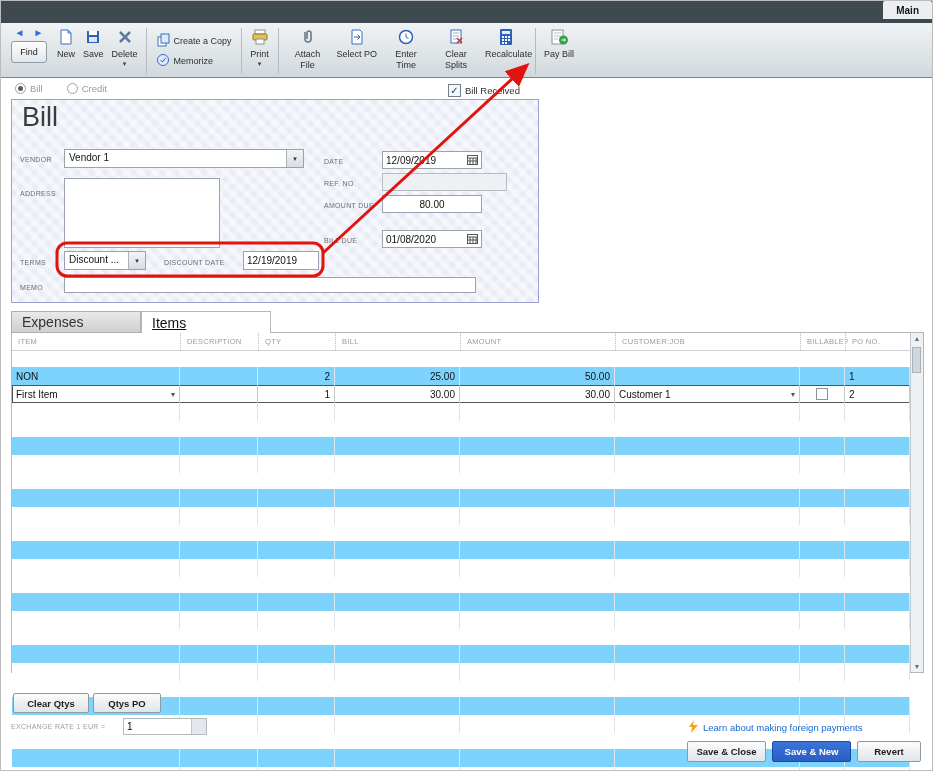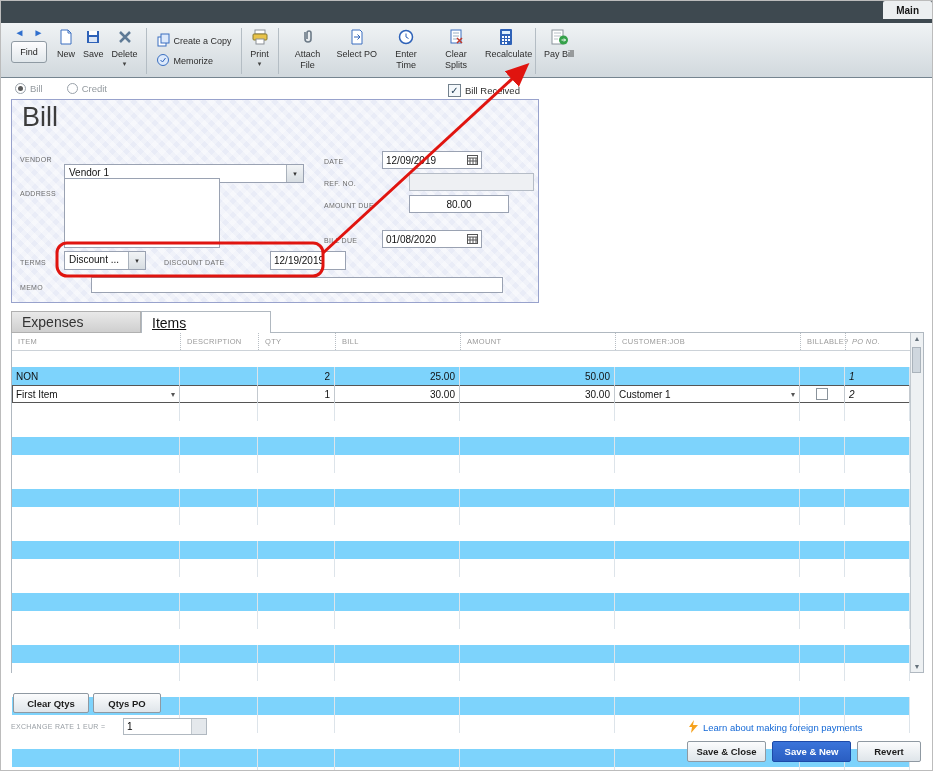--- a/index.html
+++ b/index.html
@@ -43,21 +43,21 @@
 
   
   .bill-panel{position:absolute;left:10px;top:98px;width:528px;height:204px;background:#e9ecf7;
     border:1px solid #98a2cc;box-sizing:border-box;
     background-image:repeating-linear-gradient(45deg,rgba(255,255,255,.45) 0 5px,rgba(255,255,255,0) 5px 10px),
                      repeating-linear-gradient(135deg,rgba(255,255,255,.3) 0 5px,rgba(255,255,255,0) 5px 10px);}
   .bill-title{position:absolute;left:10px;top:2px;font-size:27px;color:#3c3c3c;}
   .flabel{position:absolute;font-size:7px;color:#6d6d6d;letter-spacing:.3px;}
   .field{position:absolute;background:#fff;border:1px solid #9aa2b2;box-sizing:border-box;font-size:10px;
          color:#111;display:flex;align-items:center;padding:0 3px;font-family:inherit;}
-  input.field{outline:none;margin-left:27px;}
+  input.field{outline:none;}
   .field.center{text-align:center;justify-content:center;}
   .datefield{justify-content:space-between;}
   .combo{position:absolute;display:flex;align-items:stretch;background:#fff;border:1px solid #9aa2b2;box-sizing:border-box;}
   .combo .txt{flex:1;font-size:10px;padding:2px 4px;white-space:nowrap;overflow:hidden;color:#111;}
   .combo .cbtn{width:16px;background:linear-gradient(#f2f4f6,#d7dde2);border-left:1px solid #aab2bc;
                display:flex;align-items:center;justify-content:center;font-size:7px;color:#333;}
   .addr{position:absolute;left:52px;top:78px;width:156px;height:70px;border:1px solid #9aa2b2;background:#fff;
         resize:none;box-sizing:border-box;font-family:inherit;font-size:10px;outline:none;}
 
   
@@ -68,21 +68,21 @@
   .dtab.active .t{text-decoration:underline;}
 
   
   .table-wrap{position:absolute;left:10px;top:331px;width:913px;height:341px;border:1px solid #b0b8c0;
               box-sizing:border-box;display:flex;background:#fff;}
   .grid{width:898px;display:flex;flex-direction:column;}
   .grid-head{display:flex;height:17px;background:#fff;border-bottom:1px solid #ccd2d8;flex:none;}
   .hcell{box-sizing:border-box;font-size:7.5px;color:#9a9a9a;letter-spacing:.3px;display:flex;align-items:center;
          padding-left:6px;border-left:1px dotted #b8bec4;}
   .hcell:first-child{border-left:none;}
-  .c0{width:168px;}.c1{width:78px;}.c2{width:77px;text-align:center;}.c3{width:125px;}.c4{width:155px;}.c5{width:185px;}.c6{width:45px;}.c7{width:65px;font-style:italic;}
+  .c0{width:168px;}.c1{width:78px;}.c2{width:77px;text-align:center;}.c3{width:125px;}.c4{width:155px;}.c5{width:185px;}.c6{width:45px;}.c7{width:65px;}
   .grid-row{display:flex;height:18px;flex:none;}
   .cell{box-sizing:border-box;font-size:10px;color:#111;display:flex;align-items:center;padding:0 4px;
         border-right:1px solid #dde4ea;overflow:hidden;}
   .cell.num{justify-content:flex-end;}
   .row-blue{background:#7dd3fc;margin-top:16px;}
   .row-white{background:#fff;}
   .row-sel{background:#fff;box-shadow:inset 0 0 0 1px #555;}
   .row-sel .cell{border-right:1px solid #c3c9cf;}
   .cell-caret{margin-left:auto;font-size:8px;color:#555;}
   .cbx{width:12px;height:12px;border:1px solid #8a939b;background:#fff;margin:0 auto;box-sizing:border-box;}
@@ -248,21 +248,21 @@
   </div>
   <div class="bill-received">
     <span class="cb">✓</span>
     <span>Bill Received</span>
   </div>
 
   <div class="bill-panel">
     <div class="bill-title">Bill</div>
 
     <span class="flabel" style="left:8px;top:56px;">VENDOR</span>
-    <div class="combo" style="left:52px;top:49px;width:240px;height:19px;margin-top:15px;">
+    <div class="combo" style="left:52px;top:49px;width:240px;height:19px;">
       <span class="txt">Vendor 1</span>
       <span class="cbtn">▾</span>
     </div>
 
     <span class="flabel" style="left:8px;top:90px;">ADDRESS</span>
     <textarea class="addr" value="" style=""></textarea>
 
     <span class="flabel" style="left:312px;top:58px;">DATE</span>
     <div class="field datefield" style="left:370px;top:51px;width:100px;height:18px;">
       <span>12/09/2019</span>

